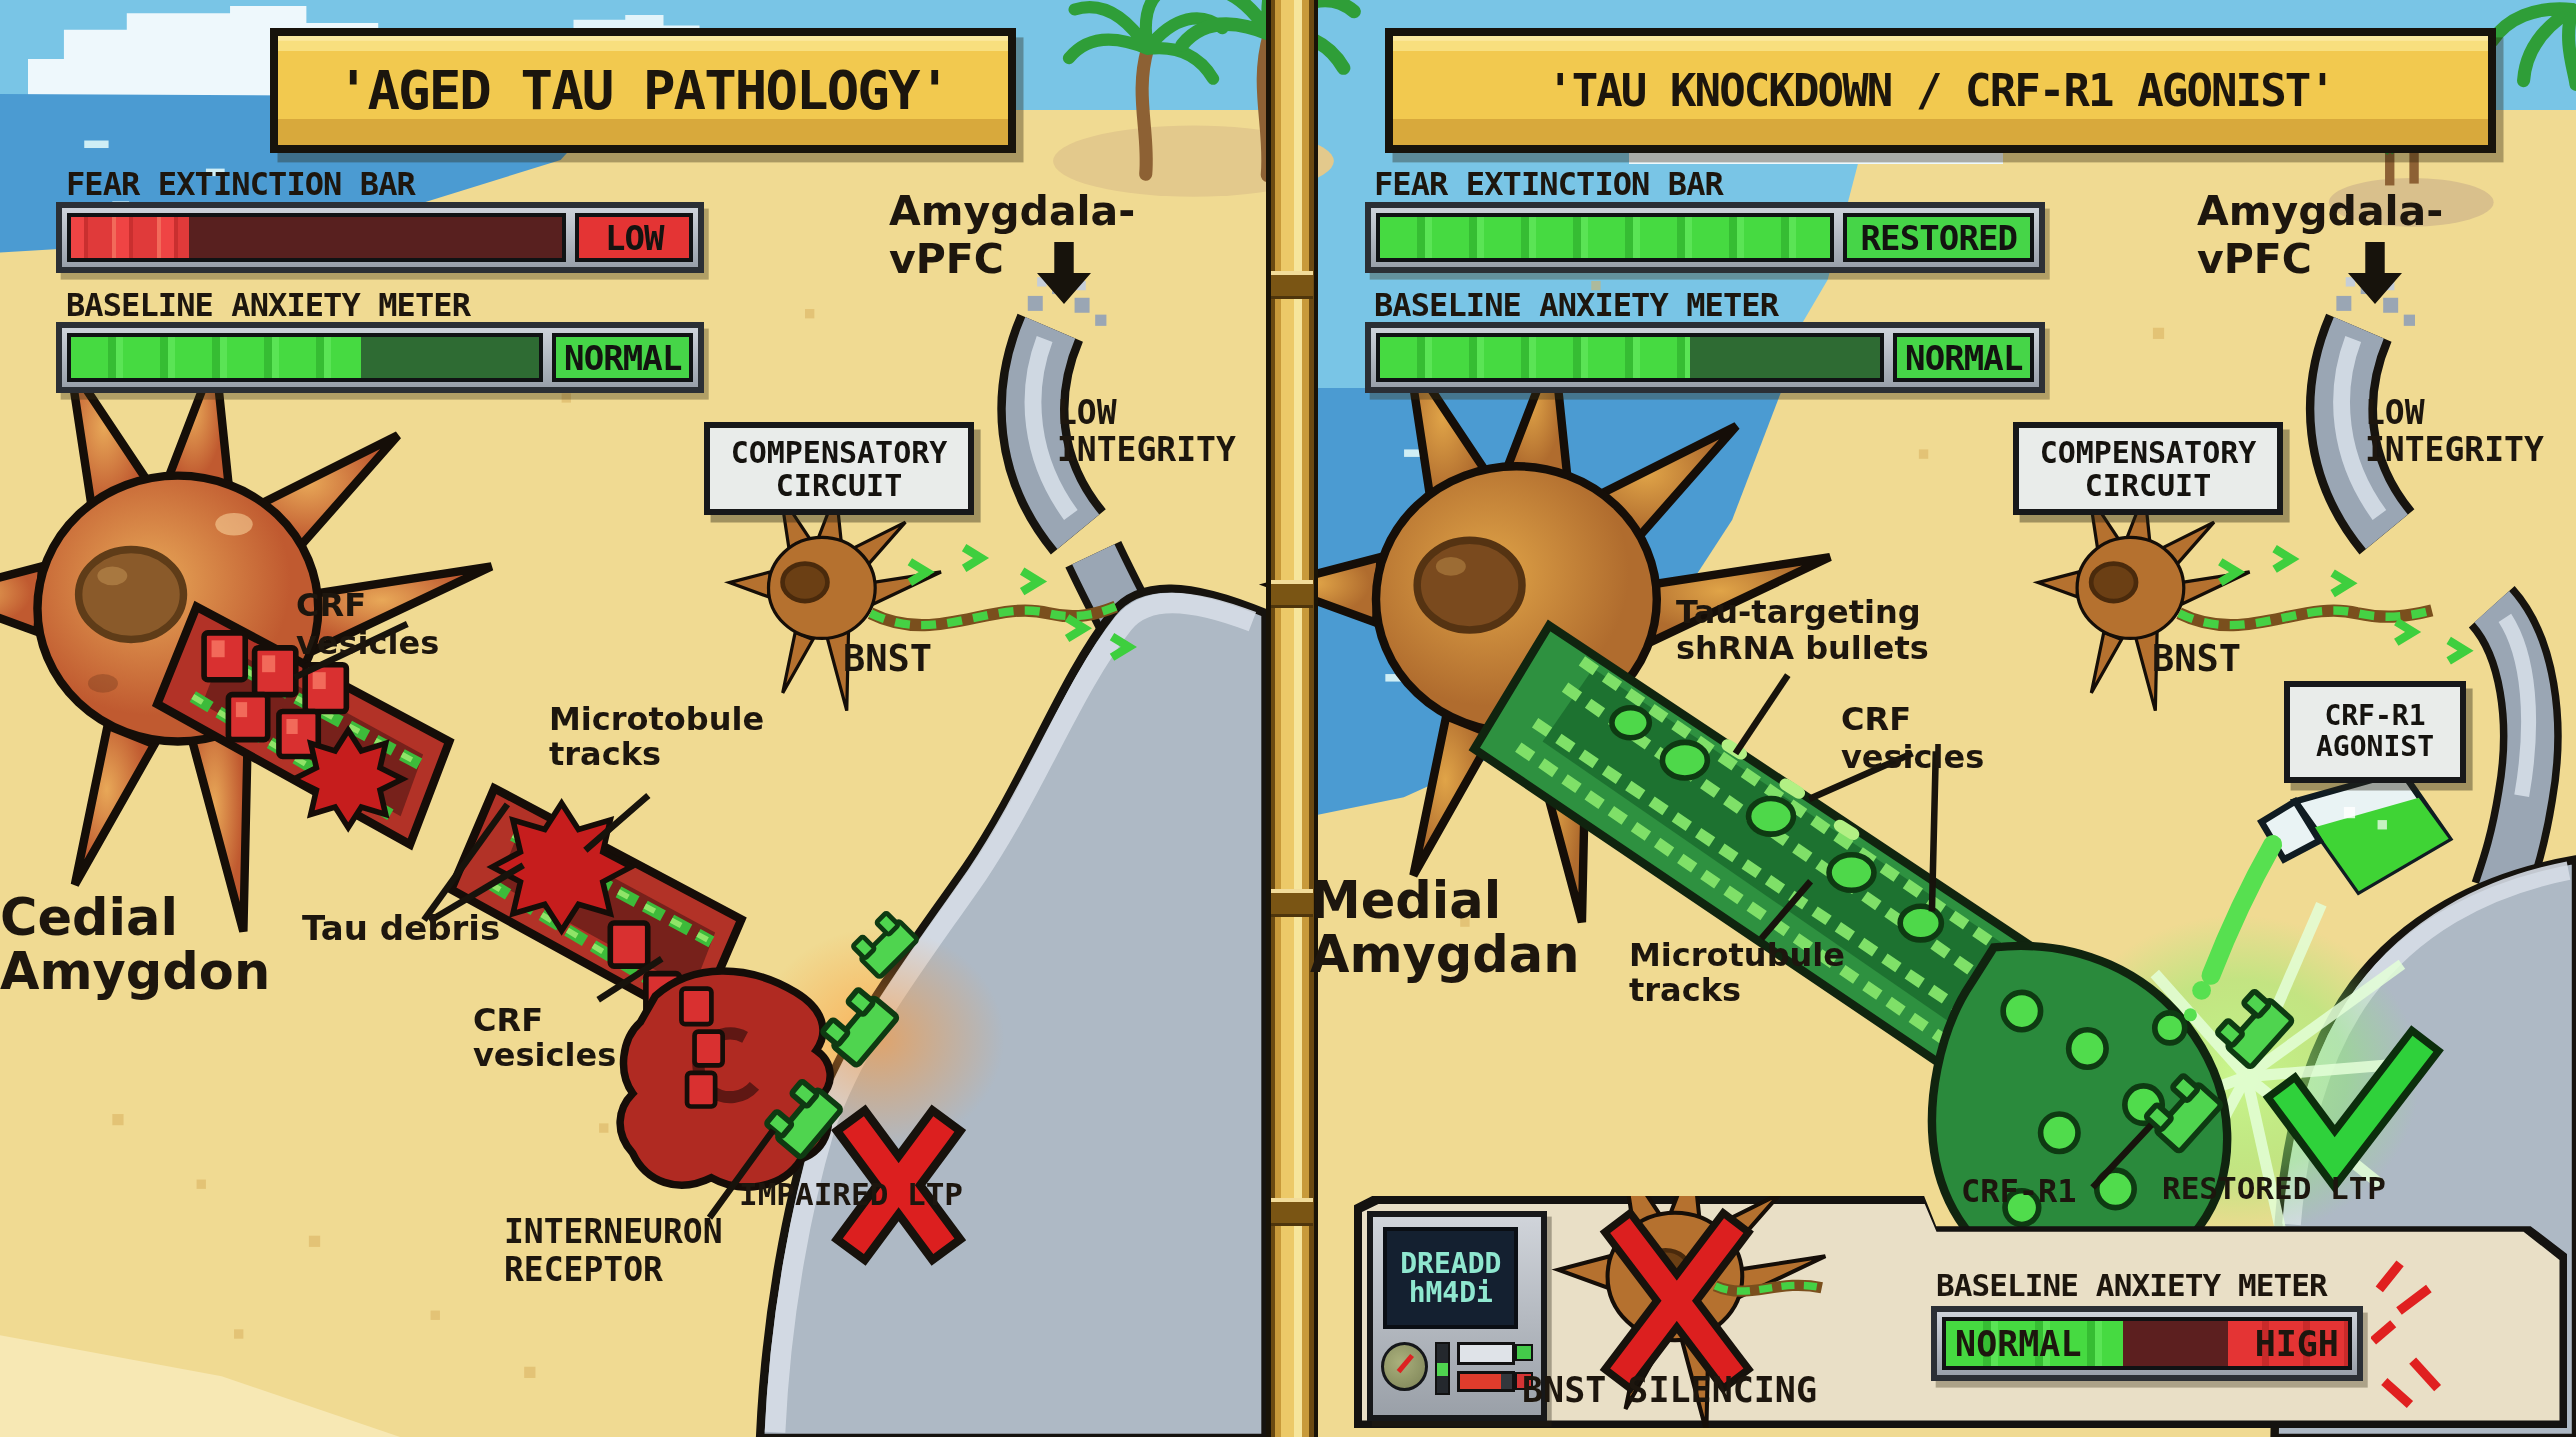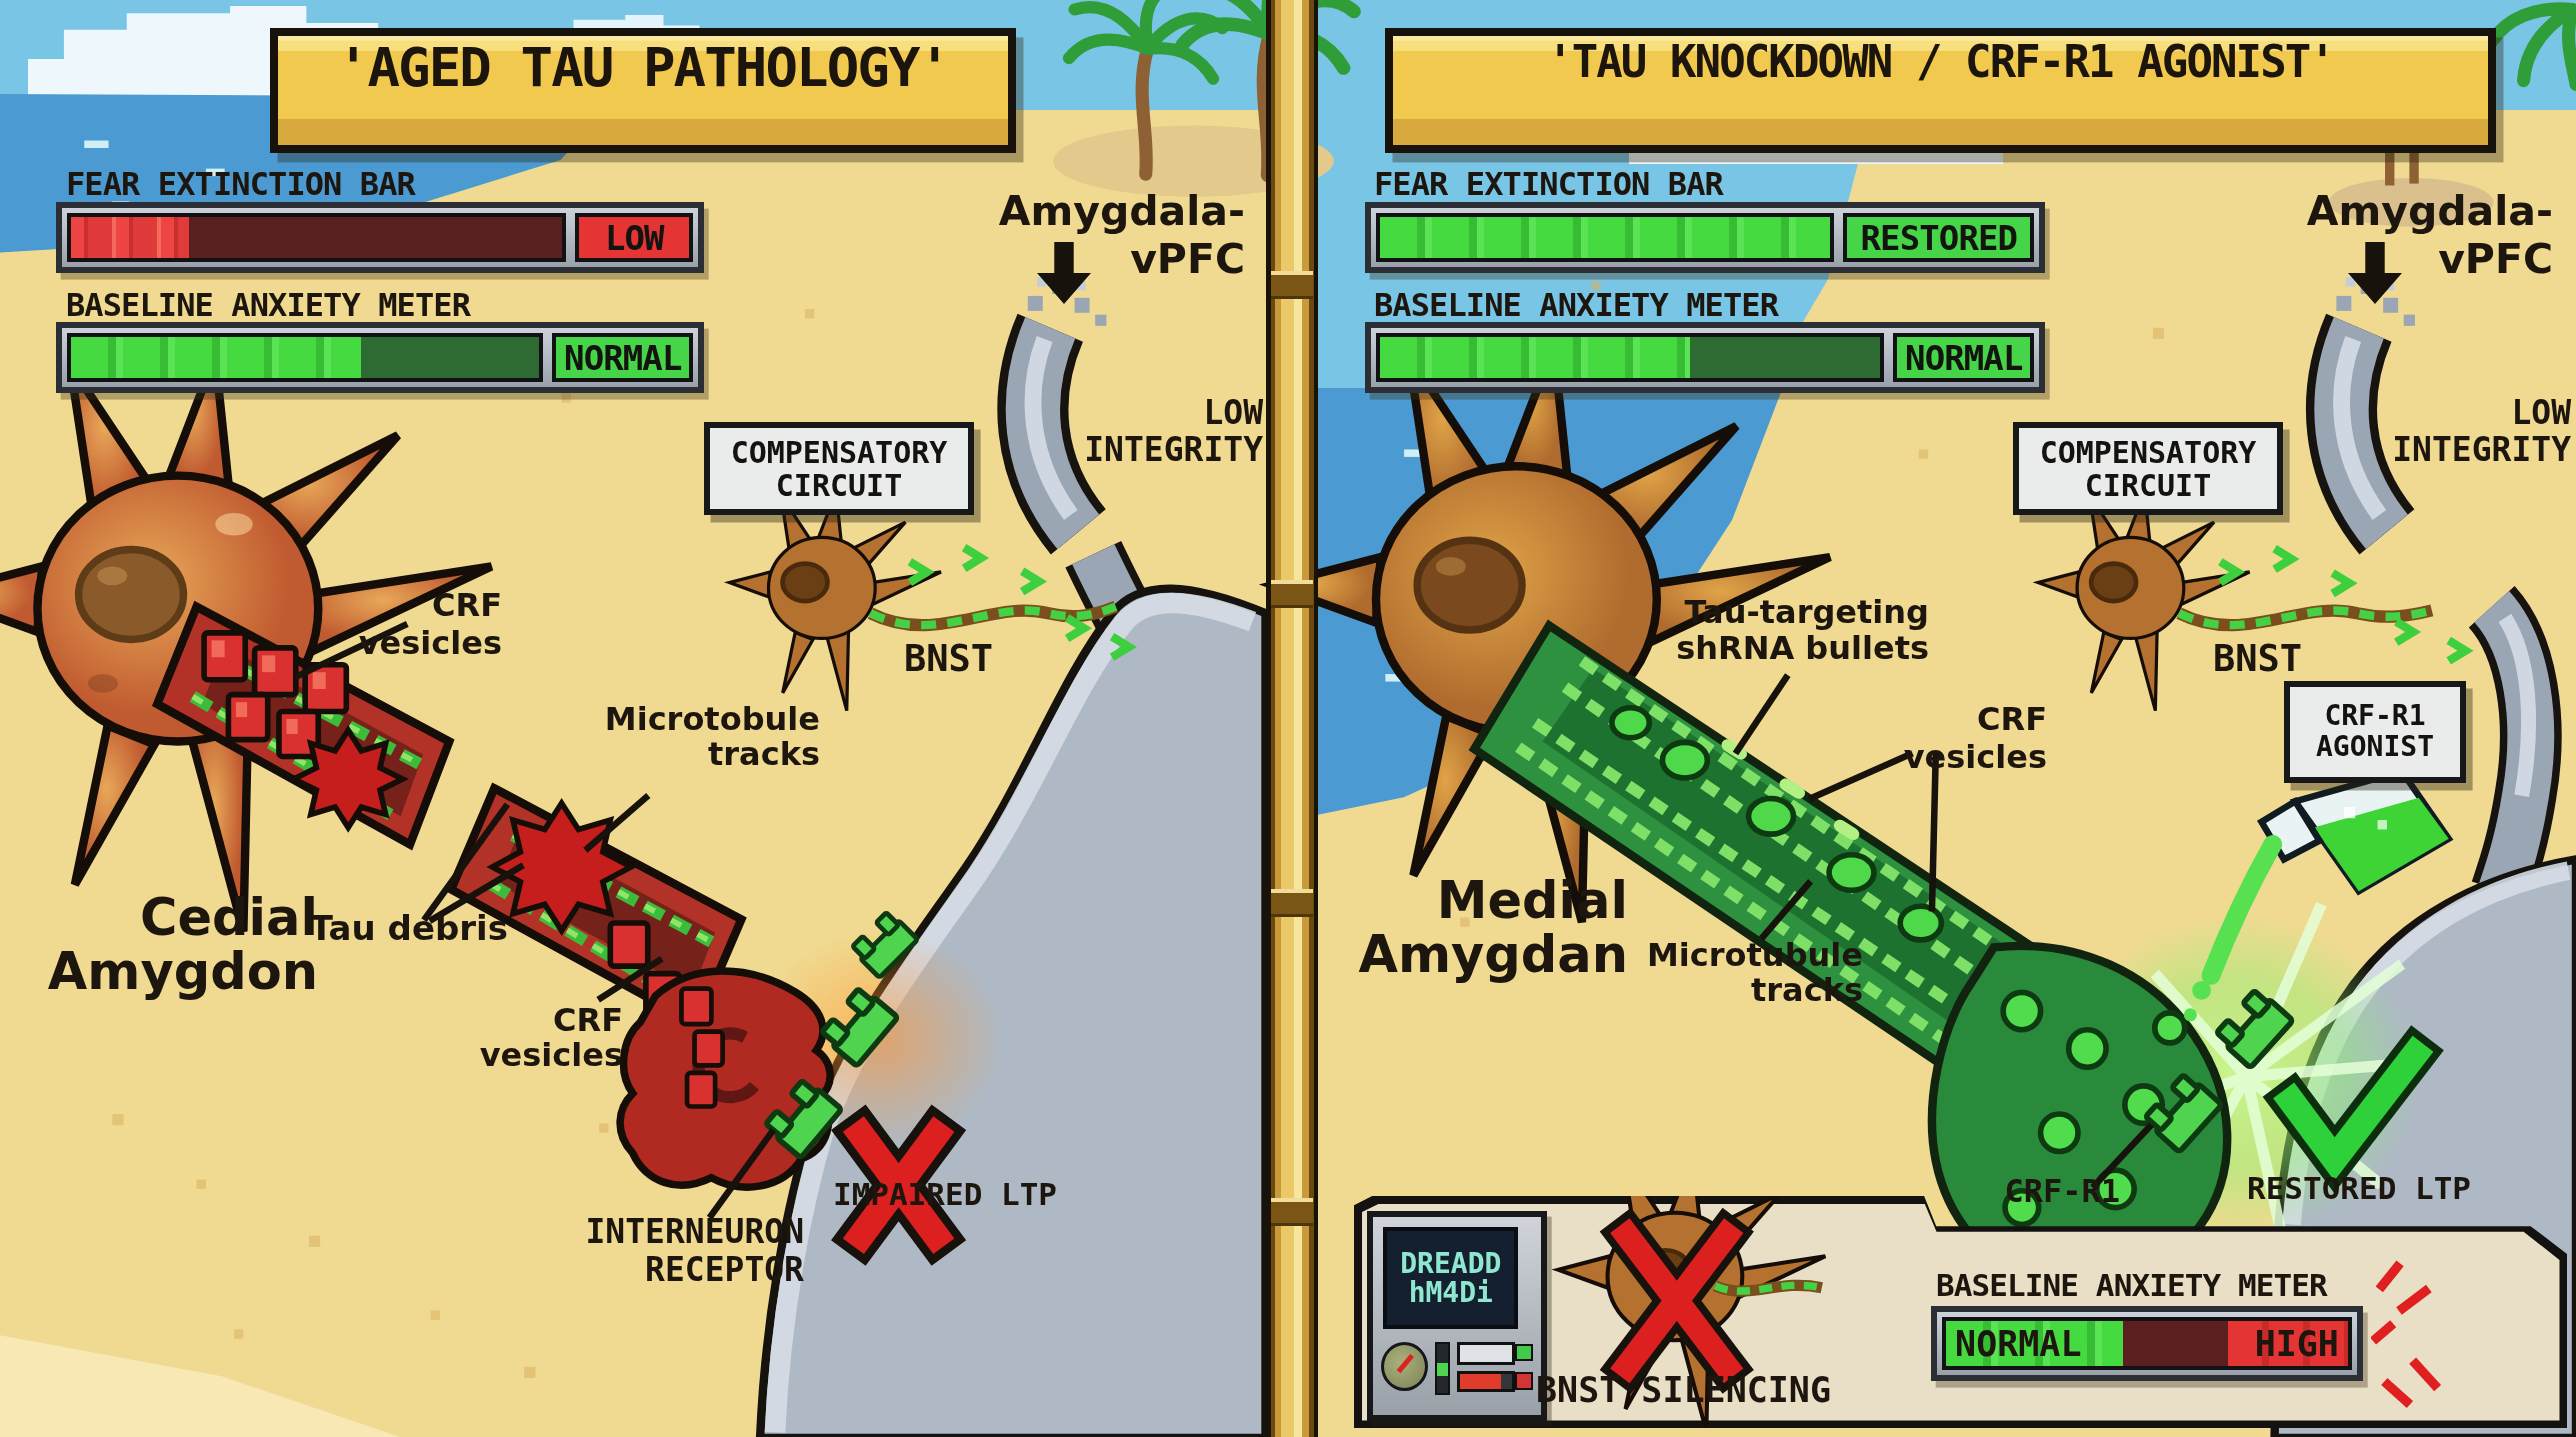--- a/index.html
+++ b/index.html
@@ -2,37 +2,37 @@
 <html style="font-size:15px"><head>
 <meta charset="utf-8">
 <style>
   html,body{margin:0;padding:0;background:#222;}
   #stage{position:relative;width:2576px;height:1438px;overflow:hidden;background:#f0da92;
          font-family:"DejaVu Sans",sans-serif;}
   .abs{position:absolute;}
   .t{font-family:"DejaVu Sans Mono",monospace;font-weight:bold;color:#1d160e;}
   .s{font-family:"DejaVu Sans",sans-serif;font-weight:bold;color:#1d160e;}
   .pre{white-space:pre-line;}
-  .ctr{text-align:right;}
+  .ctr{text-align:left;}
   svg{display:block;}
 
   
   .sky{background:#79c5e6;}
   .cloud{background:#eef8fc;
     clip-path:polygon(0% 100%,0% 55%,8% 55%,8% 25%,22% 25%,22% 8%,45% 8%,45% 0%,62% 0%,62% 18%,78% 18%,78% 40%,92% 40%,92% 62%,100% 62%,100% 100%);}
   .sandlight{background:#f7e8b4;clip-path:polygon(0 25%,55% 55%,100% 100%,0 100%);}
 
   
   .bamboo{background:linear-gradient(90deg,#191307 0 4.7px,#6b4a12 4.7px 9.4px,#c89a3a 9.4px 15px,#ecc968 15px 28px,#f6e59c 28px 36px,#c89a3a 36px 43px,#6b4a12 43px 48px,#191307 48px 52px);}
   .bnode{position:absolute;left:4.7px;right:4.7px;height:20.6px;background:#7a5514;border-top:4.7px solid #f2dc9a;border-bottom:3.7px solid #4e350c;}
 
   
   .banner{background:linear-gradient(180deg,#f8df7e 0 14%,#f2c94f 14% 76%,#d8a93c 76%);
     border:8.4px solid #17130c;box-shadow:7.5px 9.4px 0 rgba(40,30,10,.35),inset 0 4.7px 0 #fbe9a0;
-    display:flex;align-items:flex-start;justify-content:center;}
+    display:flex;align-items:center;justify-content:center;}
   .bannertext{font-family:"DejaVu Sans Mono",monospace;font-weight:bold;color:#1b150d;letter-spacing:-1.9px;}
 
   
   .meter{display:flex;background:linear-gradient(180deg,#cdd2da,#99a0aa);border:6.6px solid #2b2f35;
     padding:4.7px;box-shadow:4.7px 6.6px 0 rgba(60,50,20,.35);box-sizing:border-box;}
   .track{flex:1;border:4.7px solid #101214;position:relative;overflow:hidden;}
   .fill{position:absolute;left:0;top:0;bottom:0;}
   .fill.red{background:repeating-linear-gradient(90deg,#ef4444 0 13px,#c92f2f 13px 17px,#e03a3a 17px 41px,#f26a5a 41px 45px);}
   .fill.green,.seg.green{background:repeating-linear-gradient(90deg,#46da41 0 37px,#36bd33 37px 45px,#5ae455 45px 52px);}
   .track.darkred{background:#58201f;}

